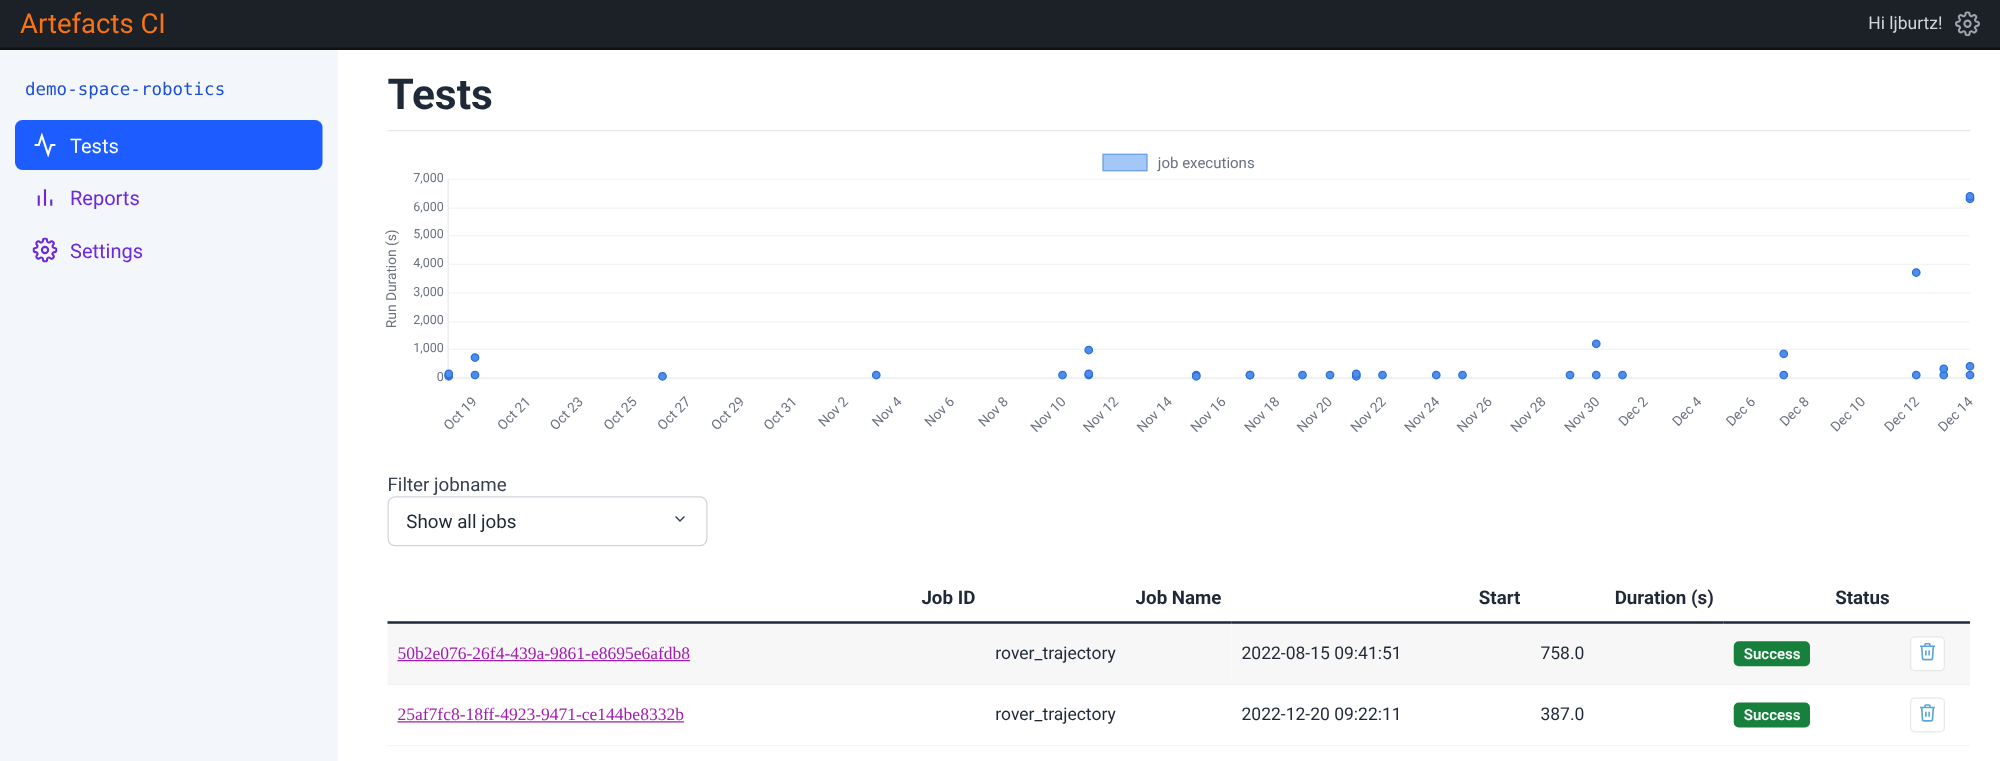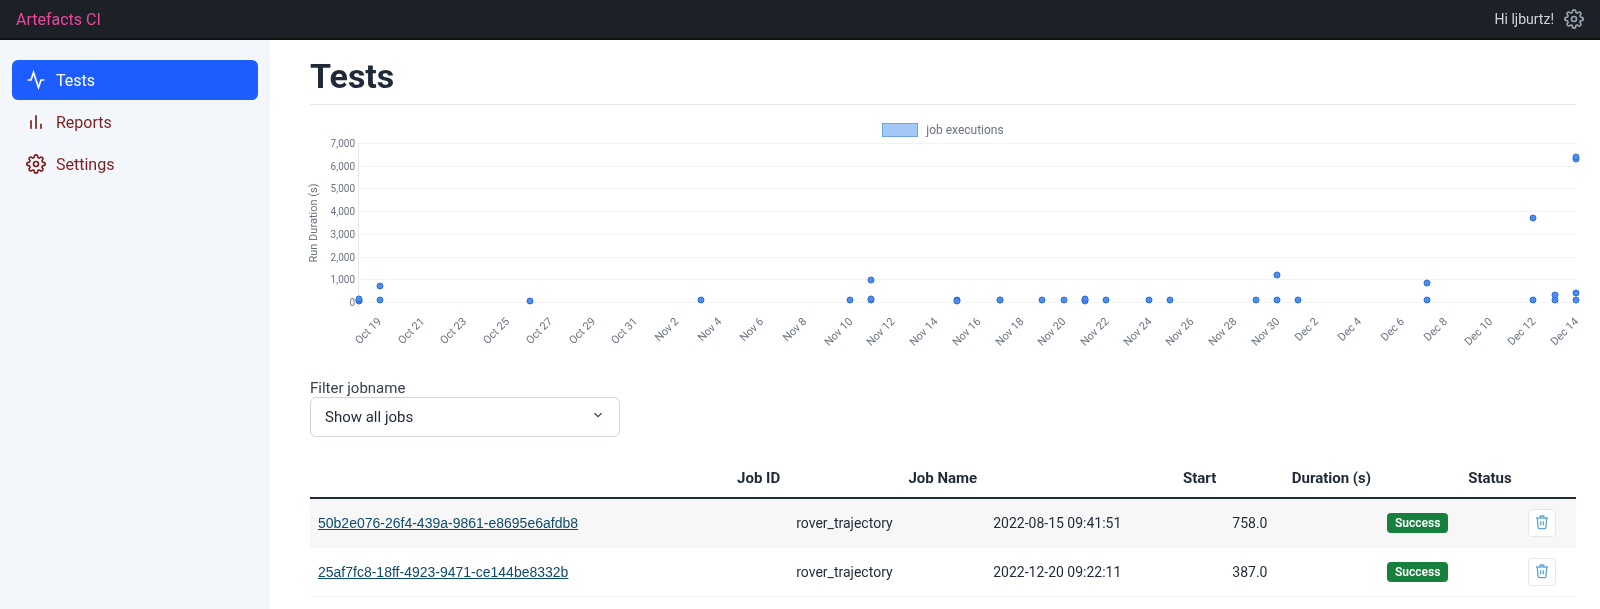--- a/index.html
+++ b/index.html
@@ -1,49 +1,49 @@
 <!DOCTYPE html>
 <html><head>
 <meta charset="utf-8">
 <style>
   * { box-sizing: border-box; margin: 0; padding: 0; }
   body { font-family: -apple-system, BlinkMacSystemFont, "Segoe UI", Roboto, Helvetica, Arial, sans-serif; font-size: 14px; color: #1f2937; background: #fff; }
   .topbar { background: #1c2128; color: #d1d5db; height: 40px; display: flex; align-items: center; justify-content: space-between; padding: 0 16px; border-bottom: 2px solid #111; }
-  .topbar .brand { font-size: 16px; color: #ec4899; }
+  .topbar .brand { font-size: 22px; color: #f97316; }
   .topbar .right { display: flex; align-items: center; gap: 10px; }
   .gear { display:inline-flex; }
   .layout { display: flex; }
   .sidebar { width: 270px; background: #f3f6fb; padding: 18px 8px; min-height: 569px; }
   .sidebar .project { font-family: ui-monospace, SFMono-Regular, Menlo, Consolas, monospace; color: #1d4ed8; padding: 6px 12px 14px 12px; font-size: 14px; }
-  .sidebar .nav-item { display:flex; align-items:center; gap:10px; padding:10px 14px; border-radius:6px; color:#7f1d1d; cursor:pointer; margin:2px 4px; }
+  .sidebar .nav-item { display:flex; align-items:center; gap:10px; padding:10px 14px; border-radius:6px; color:#6d28d9; cursor:pointer; margin:2px 4px; }
   .sidebar .nav-item.active { background:#1d5dff; color:#fff; }
   .sidebar .nav-item .nav-label { font-size:16px; }
   .icon-slot { width:20px; display:inline-flex; align-items:center; justify-content:center; }
   .main { flex:1; padding: 16px 24px 40px 40px; }
   h1.page-title { font-size: 34px; font-weight: 700; margin-bottom: 8px; }
   .divider { border: none; border-top: 1px solid #e5e7eb; margin: 8px 0 18px 0; }
   .chart-wrap { position: relative; height: 230px; margin-bottom: 10px; }
   .legend { display:flex; justify-content:center; align-items:center; gap:8px; font-size:12px; color:#6b7280; }
   .legend-swatch { width:36px; height:14px; background:#a3c7f7; border:1px solid #6ea2e8; }
   .chart-inner { position:relative; height:160px; margin:6px 0 0 48px; border-left:1px solid #e5e7eb; border-bottom:1px solid #e5e7eb; }
   .gridline { position:absolute; left:0; right:0; border-top:1px solid #f1f3f5; }
   .ytick { position:absolute; left:-46px; width:42px; text-align:right; font-size:10px; color:#6b7280; transform:translateY(-50%); }
   .ylabel { position:absolute; left:0; top:50%; transform:translate(-36px,-50%) rotate(-90deg); transform-origin:center; font-size:11px; color:#6b7280; white-space:nowrap; }
   .xlabel { text-align:center; font-size:12px; color:#6b7280; margin-top:36px; }
   .xtick { position:absolute; bottom:-26px; font-size:11px; color:#6b7280; transform:translateX(-50%) rotate(-45deg); transform-origin:top right; white-space:nowrap; }
   .point { position:absolute; width:7px; height:7px; border-radius:50%; background:#4b8df0; border:1px solid #2f6fd1; transform:translate(-50%,50%); }
   .filter-section { margin-top:26px; }
   .filter-label { font-size:15px; color:#374151; }
-  .select-box { display:flex; align-items:center; justify-content:space-between; border:1px solid #d1d5db; border-radius:6px; padding:10px 14px; width:310px; cursor:pointer; }
+  .select-box { display:flex; align-items:center; justify-content:space-between; border:1px solid #d1d5db; border-radius:6px; padding:10px 14px; width:256px; cursor:pointer; }
   .select-box span { font-size:15px; }
   table.jobs { width:100%; border-collapse:collapse; margin-top:22px; }
   table.jobs th { text-align:right; font-size:15px; font-weight:700; padding:10px 8px; border-bottom:2px solid #1f2937; }
   table.jobs td { padding:10px 8px; font-size:14px; border-bottom:1px solid #f1f3f5; }
   table.jobs tr.row:first-child td { background:#f7f7f8; }
-  .mono-link { font-family: Liberation Sans, sans-serif; color:#0c4a6e; text-decoration:underline; cursor:pointer; }
+  .mono-link { font-family: Liberation Serif, serif; color:#a21caf; text-decoration:underline; cursor:pointer; }
   .status-badge { display:inline-block; background:#16803c; color:#fff; font-size:12px; font-weight:600; padding:3px 8px; border-radius:4px; }
   .del-btn { display:inline-flex; align-items:center; justify-content:center; width:28px; height:28px; border:1px solid #e5e7eb; border-radius:4px; background:#fff; cursor:pointer; }
 </style>
 </head>
 <body>
 
 <div class="topbar">
   <div class="brand">Artefacts CI</div>
   <div class="right">
     <span>Hi ljburtz!</span>
@@ -51,20 +51,21 @@
       <svg width="20" height="20" viewBox="0 0 24 24" fill="none" stroke="#9ca3af" stroke-width="2">
           <circle cx="12" cy="12" r="3"></circle>
           <path d="M19.4 15a1.7 1.7 0 0 0 .34 1.87l.06.06a2 2 0 1 1-2.83 2.83l-.06-.06a1.7 1.7 0 0 0-1.87-.34 1.7 1.7 0 0 0-1 1.55V21a2 2 0 1 1-4 0v-.09a1.7 1.7 0 0 0-1-1.55 1.7 1.7 0 0 0-1.87.34l-.06.06a2 2 0 1 1-2.83-2.83l.06-.06a1.7 1.7 0 0 0 .34-1.87 1.7 1.7 0 0 0-1.55-1H3a2 2 0 1 1 0-4h.09a1.7 1.7 0 0 0 1.55-1 1.7 1.7 0 0 0-.34-1.87l-.06-.06a2 2 0 1 1 2.83-2.83l.06.06a1.7 1.7 0 0 0 1.87.34H9a1.7 1.7 0 0 0 1-1.55V3a2 2 0 1 1 4 0v.09a1.7 1.7 0 0 0 1 1.55 1.7 1.7 0 0 0 1.87-.34l.06-.06a2 2 0 1 1 2.83 2.83l-.06.06a1.7 1.7 0 0 0-.34 1.87V9a1.7 1.7 0 0 0 1.55 1H21a2 2 0 1 1 0 4h-.09a1.7 1.7 0 0 0-1.55 1z"></path>
         </svg>
     </span>
   </div>
 </div>
 
 <div class="layout">
   <aside class="sidebar">
+    <div class="project">demo-space-robotics</div>
     <div id="nav-list">
         <div class="nav-item active">
           <span class="icon-slot">
             <svg width="20" height="20" viewBox="0 0 24 24" fill="none" stroke="currentColor" stroke-width="2">
               <polyline points="22 12 18 12 15 21 9 3 6 12 2 12"></polyline>
             </svg>
           </span>
           <span class="nav-label">Tests</span>
         </div>
         <div class="nav-item">

